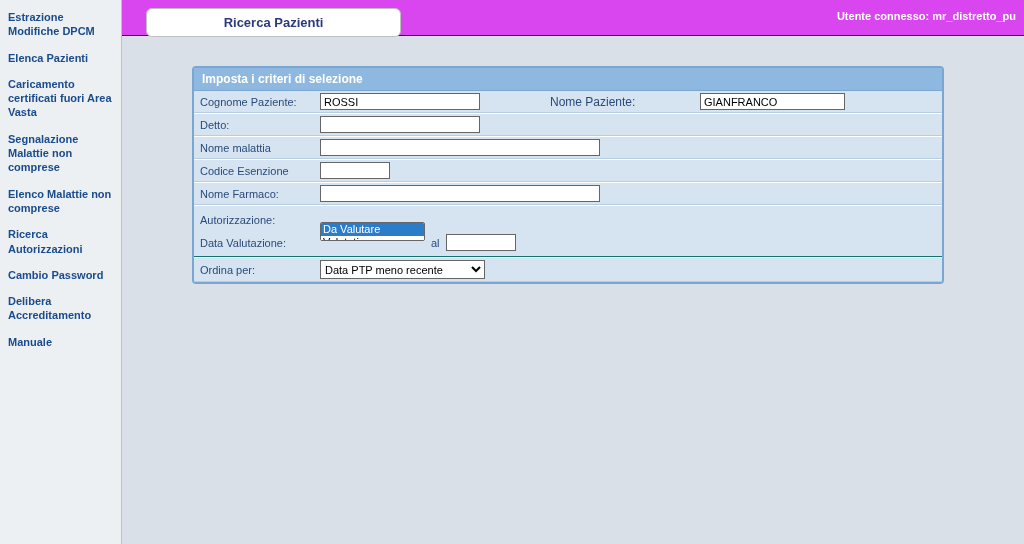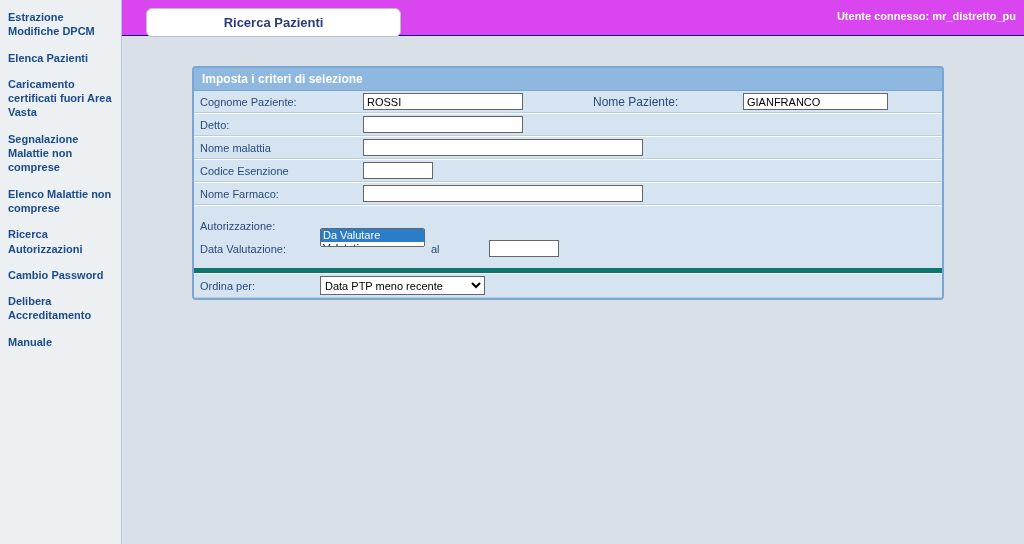--- a/index.html
+++ b/index.html
@@ -105,21 +105,20 @@
       text-align: left;
       padding-left: 70px;
     }
     input[type="text"] {
       font-family: Verdana, Arial, sans-serif;
       font-size: 11px;
       border: 1px solid #666;
       padding: 1px 3px;
       background: #fff;
       height: 17px;
-      margin-left: 43px;
     }
     .w160 { width: 160px; }
     .w145 { width: 145px; }
     .w70  { width: 70px;  }
     .w280 { width: 280px; }
     select {
       font-family: Verdana, Arial, sans-serif;
       font-size: 11px;
       border: 1px solid #666;
       background: #fff;
@@ -140,22 +139,22 @@
       color: #fff;
     }
     .al-label {
       color: #2a4a7a;
       font-size: 11px;
       padding: 0 6px;
     }
     .double-row {
       display: flex;
       border-top: 1px solid #fff;
-      border-bottom: 5px solid #0f766e;
-      padding: 8px 6px;
+      border-bottom: 1px solid #0f766e;
+      padding: 2px 6px;
       align-items: flex-end;
     }
     .double-col {
       display: flex;
       flex-direction: column;
       justify-content: space-around;
       height: 46px;
     }
     .double-col .label {
       height: 23px;

